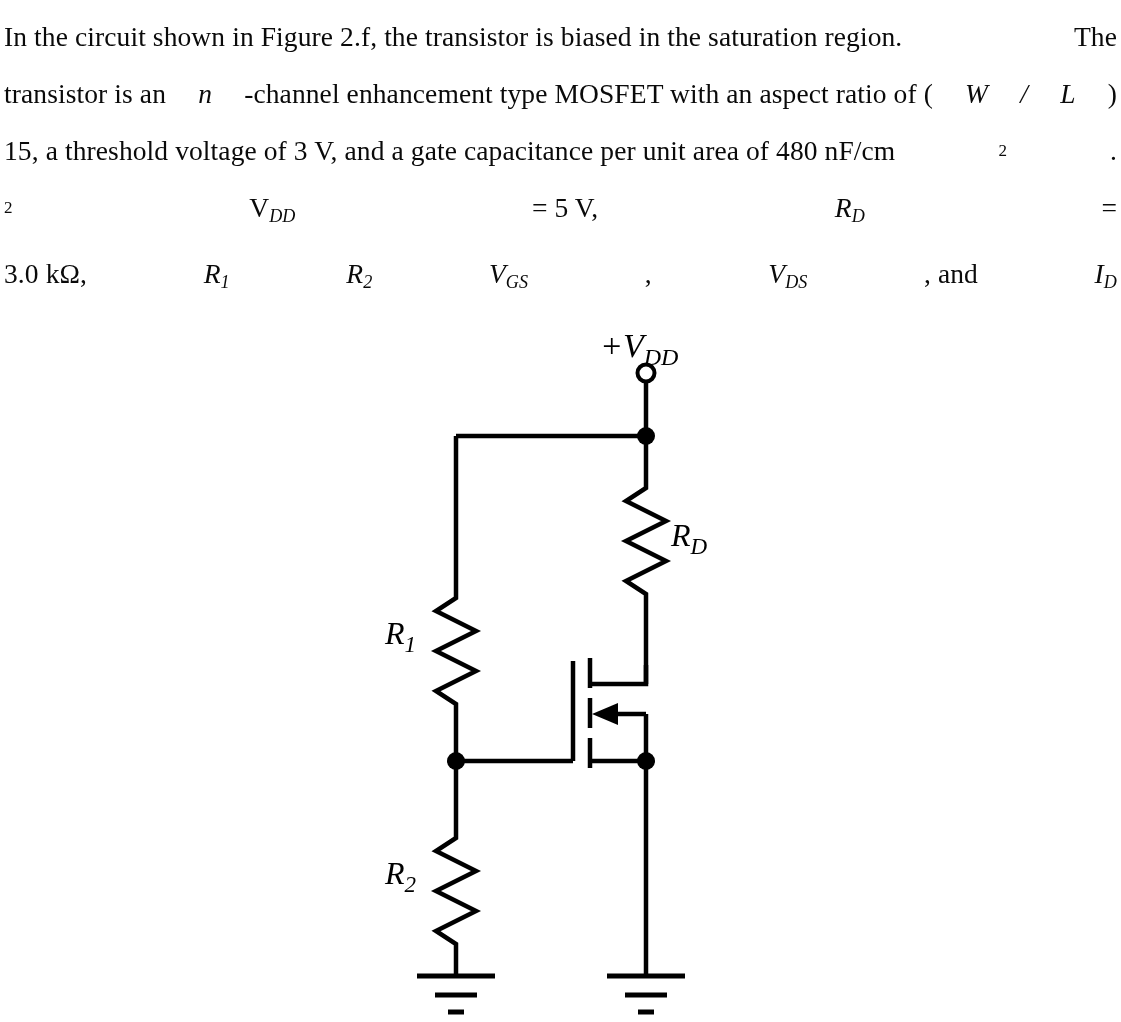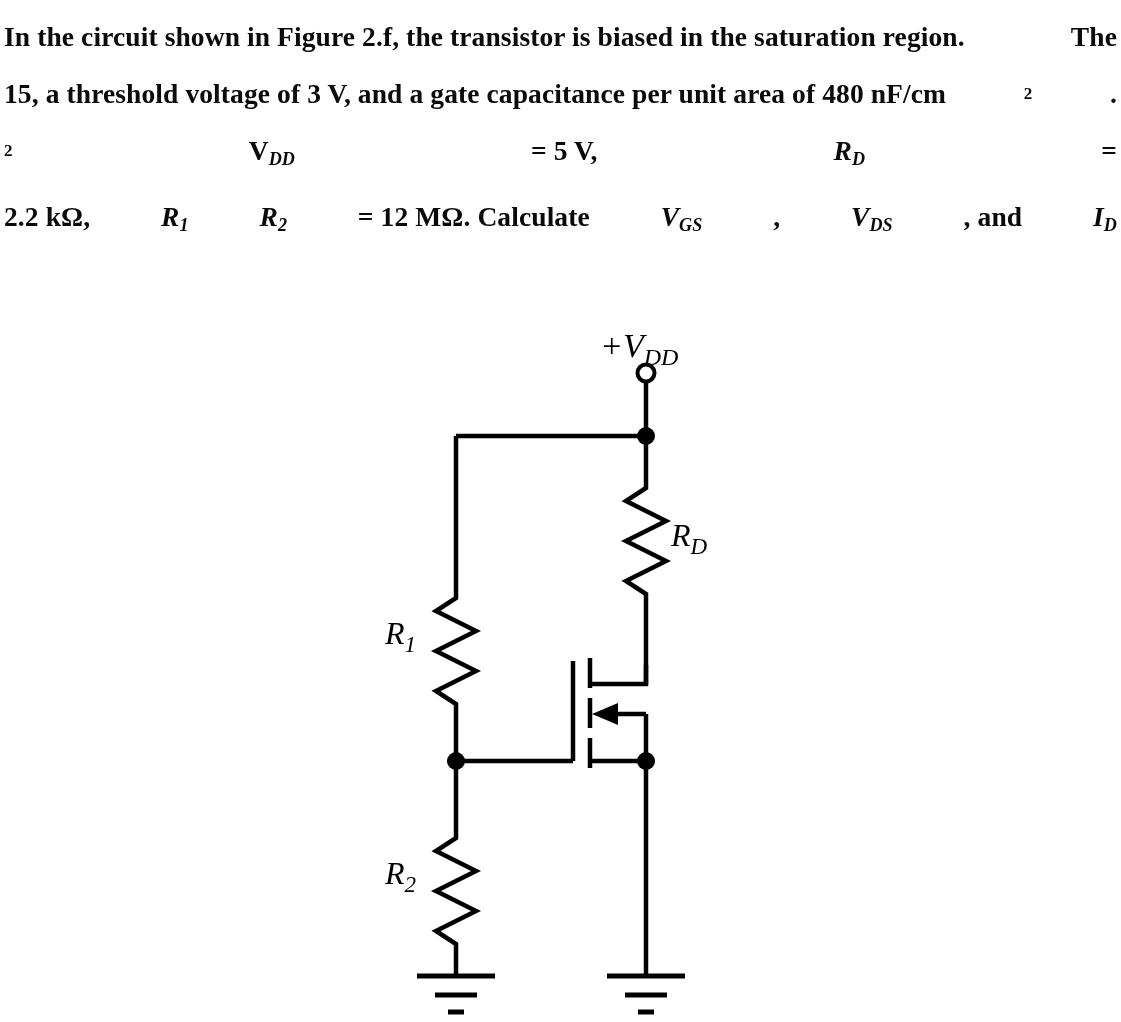--- a/index.html
+++ b/index.html
@@ -30,21 +30,20 @@
     font-size: 27.5px;
     line-height: 57px;
     text-align: justify;
     text-justify: inter-word;
     color: #0a0a0a;
     letter-spacing: 0.1px;
   }
   .problem-text .ln {
     display: block;
     white-space: nowrap;
-    font-weight: bold;
   }
   .problem-text .ln.justify {
     display: flex;
     justify-content: space-between;
     white-space: nowrap;
   }
   i, .it { font-style: italic; }
   .sub {
     font-size: 0.66em;
     vertical-align: -0.28em;
@@ -81,40 +80,48 @@
 
 <div id="page">
 
   <div class="problem-text">
 
     <div class="ln justify">
       <span>In the circuit shown in Figure 2.f, the transistor is biased in the saturation region.</span>
         <span>The</span>
     </div>
 
+    <div class="ln justify">
+      <span>transistor is an </span>
+        <span class="it">n</span>
+        <span>-channel enhancement type MOSFET with an aspect ratio of (</span>
+        <span class="it">W</span>
+        <span class="it">/</span>
+        <span class="it">L</span>
+        <span>)</span>
+    </div>
 
     <div class="ln justify">
       <span>15, a threshold voltage of 3 V, and a gate capacitance per unit area of 480 nF/cm</span>
         <span class="sup">2</span>
         <span>.</span>
     </div>
 
     <div class="ln justify">
         <span class="sup">2</span>
         <span class="nb"><span class="upr">V</span><span class="sub">DD</span></span>
         <span> = 5 V, </span>
         <span class="nb"><span class="it">R</span><span class="sub">D</span></span>
         <span> =</span>
     </div>
 
     <div class="ln justify">
-      <span>2.2 kΩ, </span>
+      <span>3.0 kΩ, </span>
         <span class="nb"><span class="it">R</span><span class="sub">1</span></span>
         <span class="nb"><span class="it">R</span><span class="sub">2</span></span>
-        <span> = 12 MΩ. Calculate </span>
         <span class="nb"><span class="it">V</span><span class="sub">GS</span></span>
         <span>, </span>
         <span class="nb"><span class="it">V</span><span class="sub">DS</span></span>
         <span>, and </span>
         <span class="nb"><span class="it">I</span><span class="sub">D</span></span>
     </div>
 
   </div>
 
   <div id="circuit">

